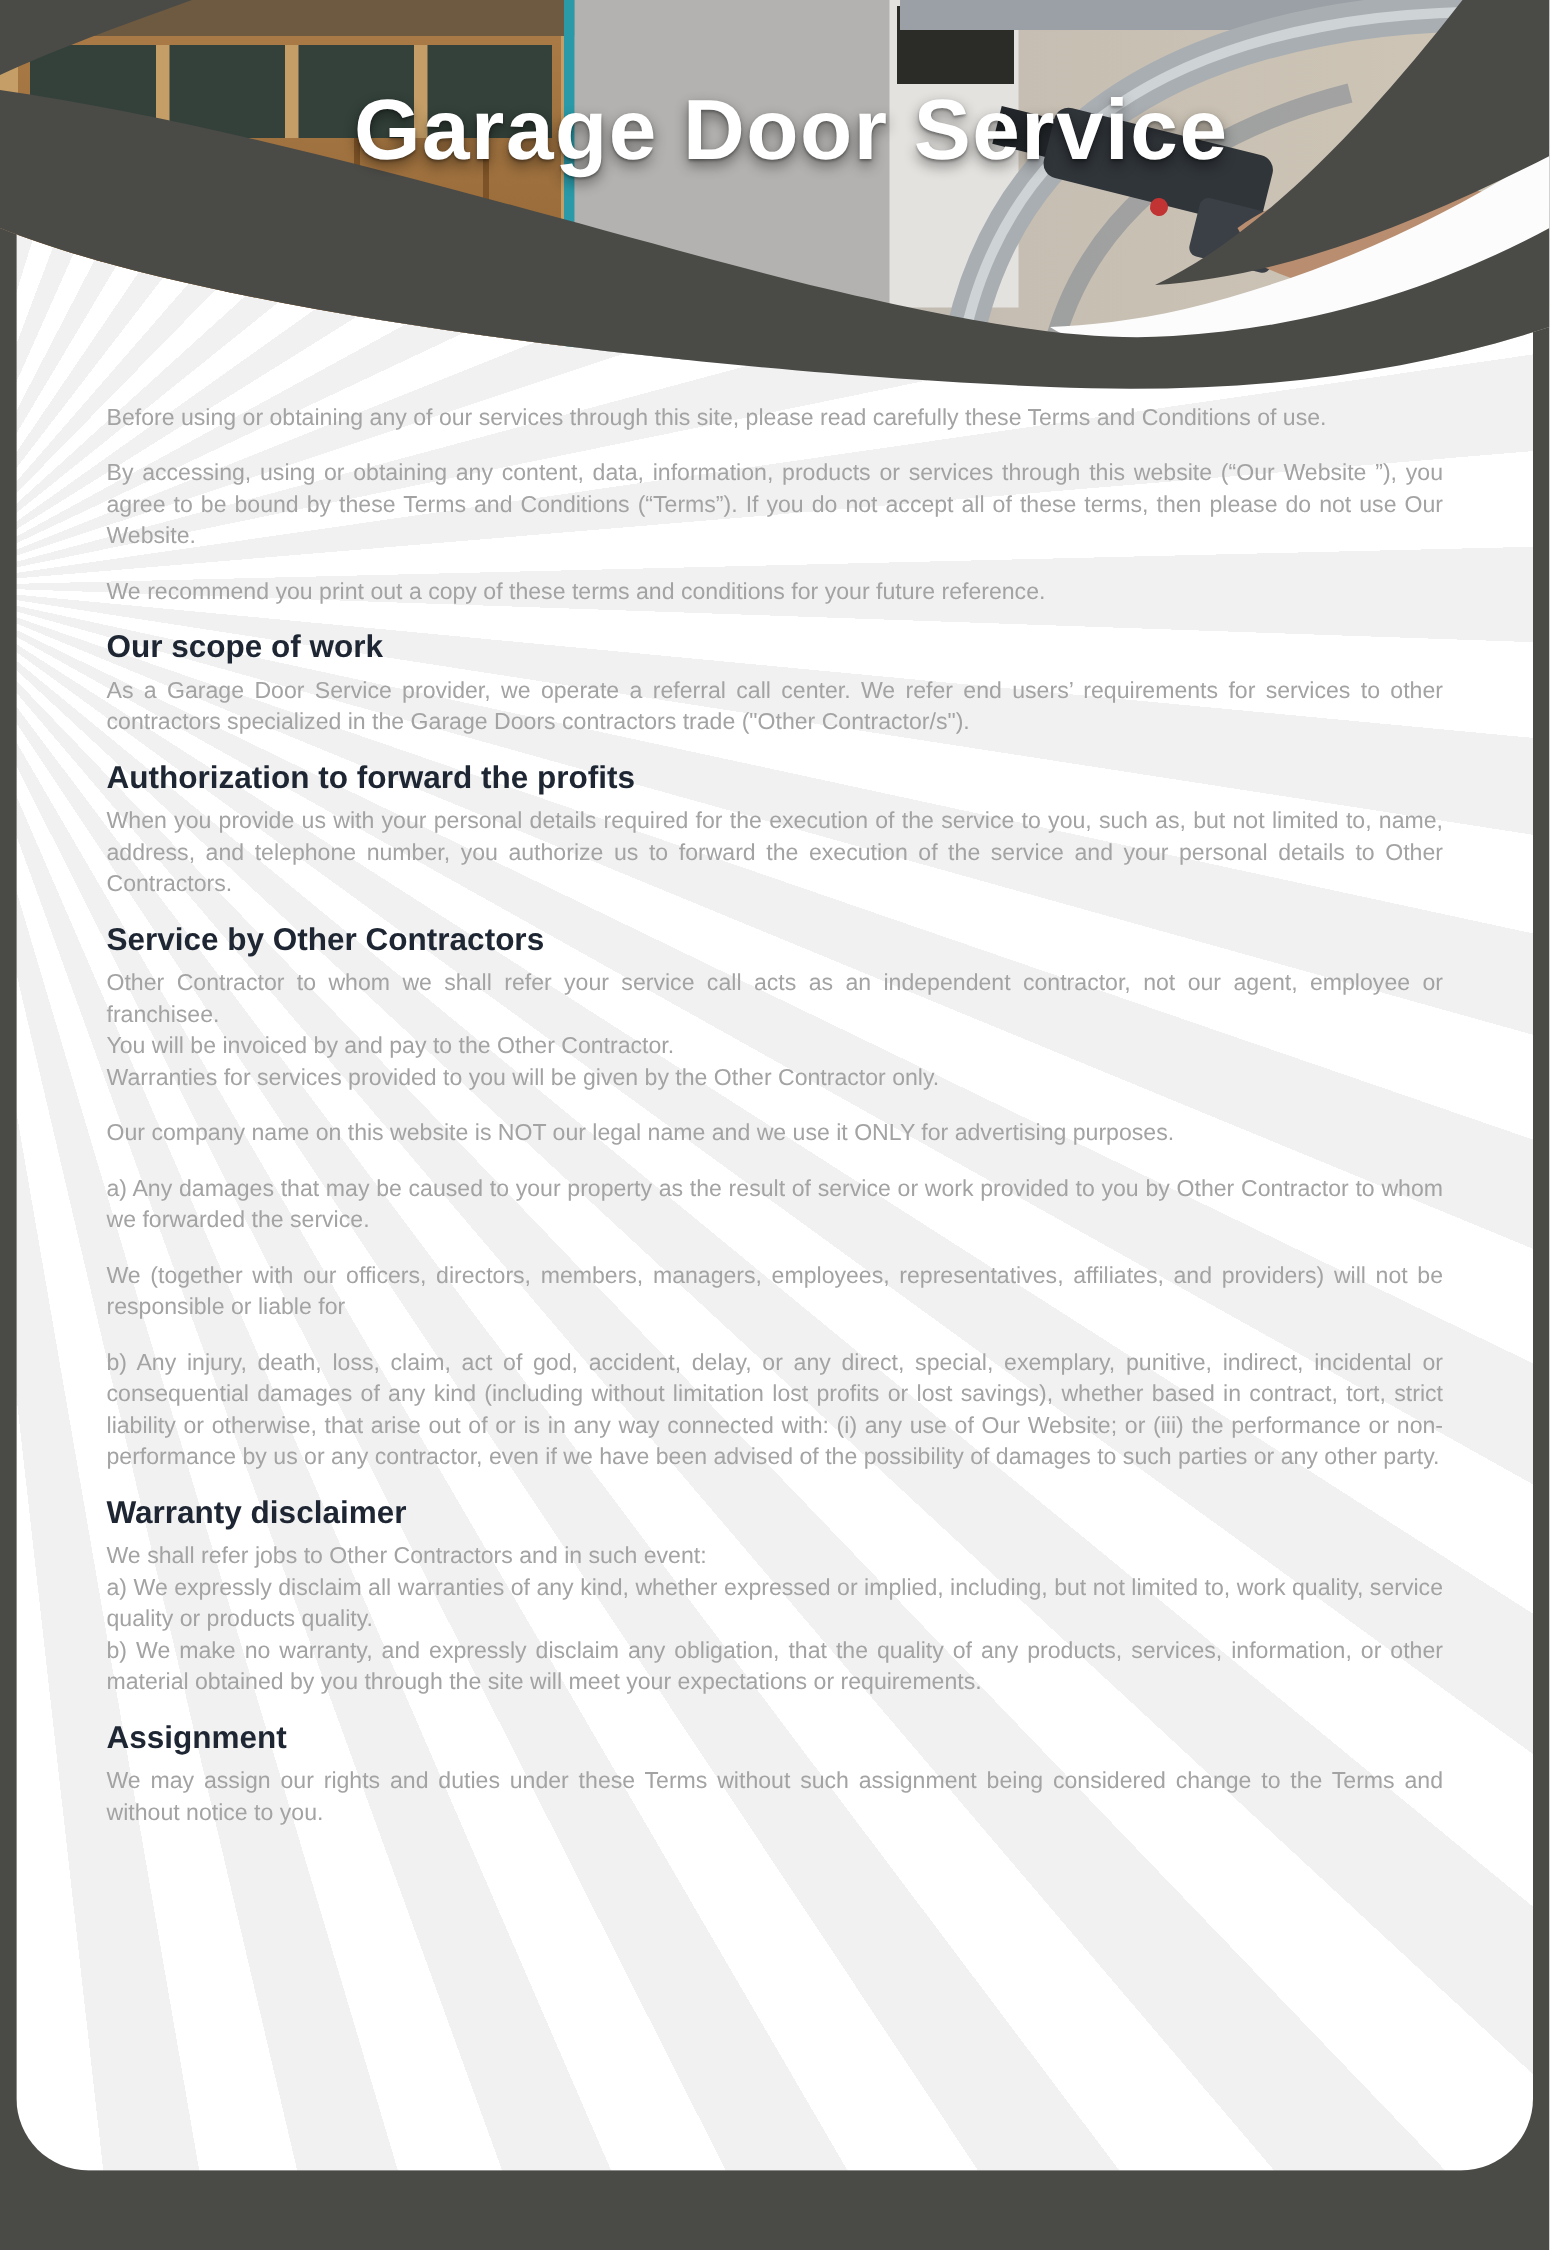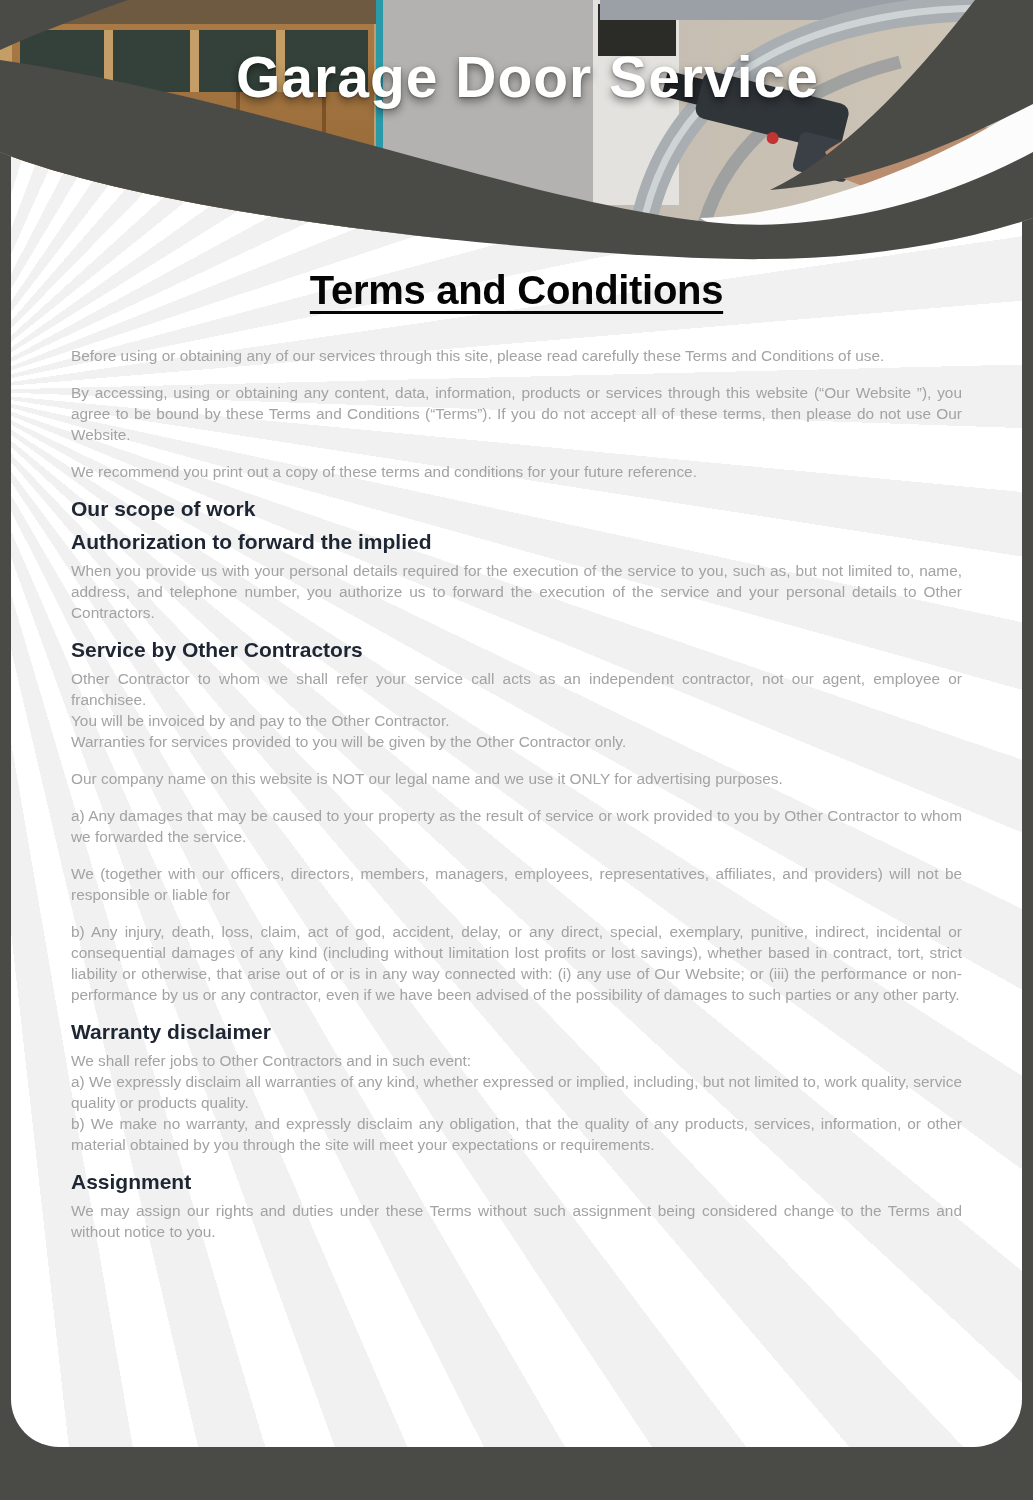--- a/index.html
+++ b/index.html
@@ -20,21 +20,21 @@
         #f1f1f1 3.4deg 6.8deg);
     background-color:#ffffff;
     border-radius:0 0 48px 48px;
   }
   
   .header{
     position:absolute;left:0;top:0;width:1033px;height:300px;
   }
   .header svg{display:block;}
   .brand-title{
-    position:absolute;left:0;right:0;top:44px;
+    position:absolute;left:0;right:0;top:54px;
     text-align:center;
     font-size:57px;font-weight:700;letter-spacing:1px;
     color:#ffffff;
     text-shadow:0 4px 9px rgba(0,0,0,0.45), 0 1px 2px rgba(0,0,0,0.35);
     white-space:nowrap;
     margin-left:22px;
   }
   
   .content{
     position:absolute;left:71px;width:891px;top:268px;
@@ -135,27 +135,27 @@
       <path d="M975,0 L1033,0 L1033,104 C950,146 860,184 770,190 C838,158 908,86 975,0 Z" fill="#4a4a47"></path>
 
       <path d="M0,60 C180,86 380,150 540,190 C650,216 720,228 782,224 C880,218 962,190 1033,152 L1033,218 C930,252 820,263 700,258 C520,251 160,216 0,152 Z" fill="#4a4a47"></path>
 
       <path d="M0,0 L128,0 C78,18 37,33 0,50 Z" fill="#4a4a47"></path>
     </svg>
     <div class="brand-title">Garage Door Service</div>
   </div>
 
   <div class="content">
-    <h1 class="doc-title"><span>Terms and Conditions</span></h1>
 
     <p>Before using or obtaining any of our services through this site, please read carefully these Terms and Conditions of use.</p>
     <p>By accessing, using or obtaining any content, data, information, products or services through this website (“Our Website ”), you agree to be bound by these Terms and Conditions (“Terms”). If you do not accept all of these terms, then please do not use Our Website.</p>
     <p>We recommend you print out a copy of these terms and conditions for your future reference.</p>
     <h3>Our scope of work</h3>
-    <h3>Authorization to forward the implied</h3>
+    <p>As a Garage Door Service provider, we operate a referral call center. We refer end users’ requirements for services to other contractors specialized in the Garage Doors contractors trade ("Other Contractor/s").</p>
+    <h3>Authorization to forward the profits</h3>
     <p>When you provide us with your personal details required for the execution of the service to you, such as, but not limited to, name, address, and telephone number, you authorize us to forward the execution of the service and your personal details to Other Contractors.</p>
     <h3>Service by Other Contractors</h3>
     <p>Other Contractor to whom we shall refer your service call acts as an independent contractor, not our agent, employee or franchisee.
 You will be invoiced by and pay to the Other Contractor.
 Warranties for services provided to you will be given by the Other Contractor only.</p>
     <p>Our company name on this website is NOT our legal name and we use it ONLY for advertising purposes.</p>
     <p>a) Any damages that may be caused to your property as the result of service or work provided to you by Other Contractor to whom we forwarded the service.</p>
     <p>We (together with our officers, directors, members, managers, employees, representatives, affiliates, and providers) will not be responsible or liable for</p>
     <p>b) Any injury, death, loss, claim, act of god, accident, delay, or any direct, special, exemplary, punitive, indirect, incidental or consequential damages of any kind (including without limitation lost profits or lost savings), whether based in contract, tort, strict liability or otherwise, that arise out of or is in any way connected with: (i) any use of Our Website; or (iii) the performance or non-performance by us or any contractor, even if we have been advised of the possibility of damages to such parties or any other party.</p>
     <h3>Warranty disclaimer</h3>

